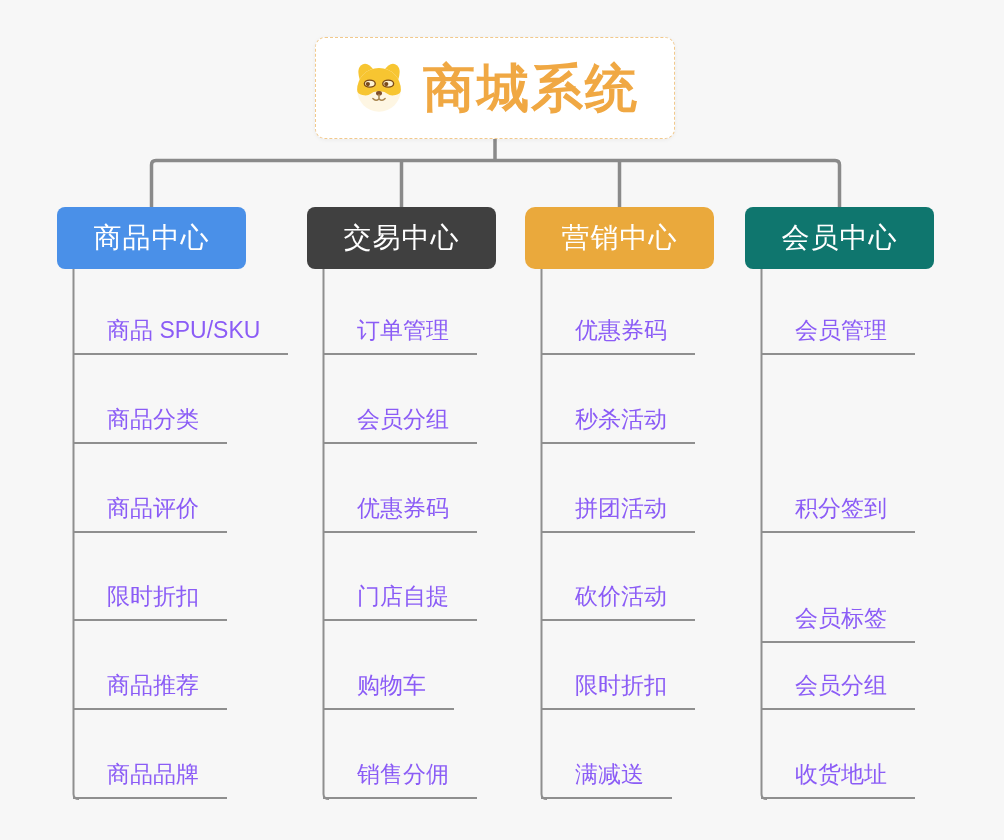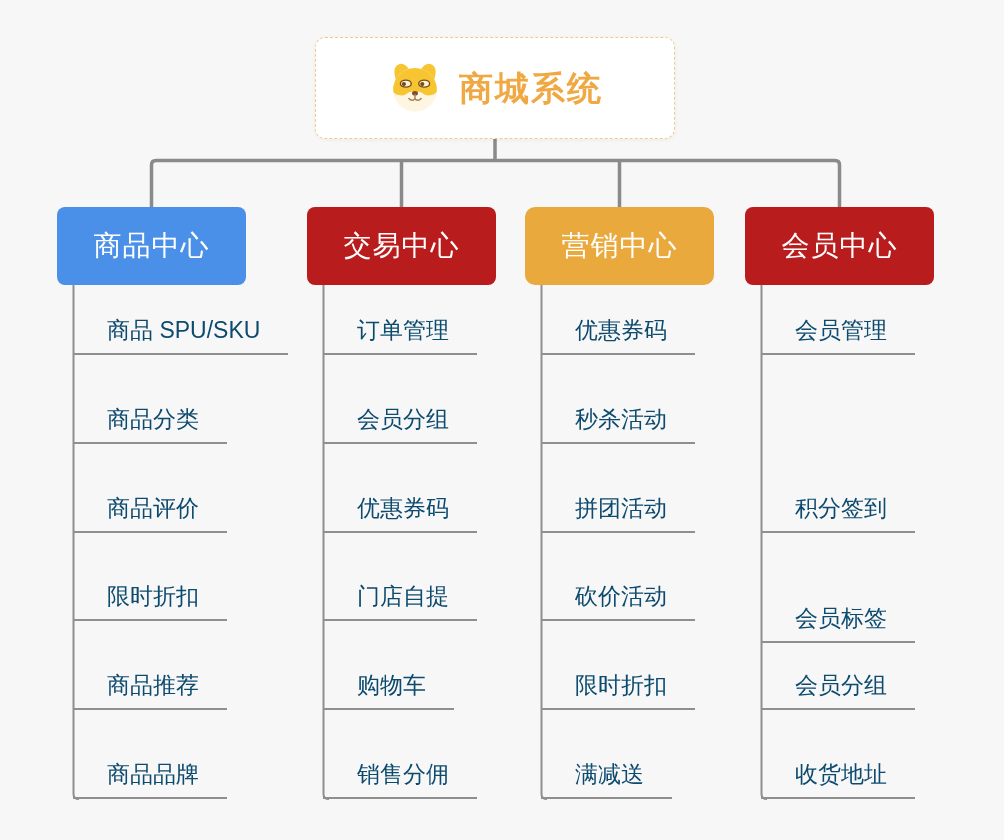--- a/index.html
+++ b/index.html
@@ -29,51 +29,51 @@
     border: 1px dashed #F2C98C;
     border-radius: 10px;
     box-shadow: 0 1px 4px rgba(0,0,0,0.05);
     display: flex;
     align-items: center;
     justify-content: center;
     gap: 16px;
     cursor: pointer;
   }
   .root-title {
-    font-size: 34px;
+    font-size: 52px;
     font-weight: 600;
     letter-spacing: 2px;
     line-height: 1;
     white-space: nowrap;
   }
   .dog-icon { width: 56px; height: 56px; flex: 0 0 auto; }
   .branch-node {
     position: absolute;
     top: 207px;
-    width: 189px; height: 78px;
+    width: 189px; height: 62px;
     border-radius: 8px;
     display: flex;
     align-items: center;
     justify-content: center;
     color: #FFFFFF;
     font-size: 28px;
     letter-spacing: 1px;
     white-space: nowrap;
     cursor: pointer;
     font-family: Liberation Mono, monospace;
   }
   .leaf-node {
     position: absolute;
     height: 40px;
     padding: 0 28px 8px 34px;
     border-bottom: 2px solid #8F8F8F;
     display: flex;
     align-items: center;
     font-size: 23px;
-    color: #0c4a6e;
+    color: #8b5cf6;
     line-height: 1;
     white-space: nowrap;
     cursor: pointer;
   }
 </style>
 </head>
 <body>
 
 <div class="canvas">
 
@@ -104,23 +104,23 @@
       <circle cx="19.3" cy="27.5" r="2.4" fill="#7A4A1A"></circle>
       <ellipse cx="42.5" cy="27" rx="6.2" ry="4" fill="#FDF2D2" stroke="#7A4A1A" stroke-width="1.6"></ellipse>
       <circle cx="40.3" cy="27.5" r="2.4" fill="#7A4A1A"></circle>
       <ellipse cx="32" cy="38" rx="3.4" ry="2.6" fill="#7E4E2E"></ellipse>
       <path d="M32,39.5 V44 M25,44 Q28.5,47.8 32,44.4 Q35.5,47.8 39,44" stroke="#A8854F" stroke-width="1.7" fill="none" stroke-linecap="round"></path>
     </svg>
     <span class="root-title" style="color: rgb(240, 168, 67);">商城系统</span>
   </div>
 
   <div class="branch-node" style="left: 57px; background-color: rgb(74, 144, 232);">商品中心</div>
-  <div class="branch-node" style="left: 307px; background-color: #b91c1c;">交易中心</div>
+  <div class="branch-node" style="left: 307px; background-color: #404040;">交易中心</div>
   <div class="branch-node" style="left: 525px; background-color: rgb(234, 169, 60); border-radius: 10px;">营销中心</div>
-  <div class="branch-node" style="left: 745px; background-color: #b91c1c;">会员中心</div>
+  <div class="branch-node" style="left: 745px; background-color: #0f766e;">会员中心</div>
 
   <div class="leaf-node" style="left:73px;top:315px">商品 SPU/SKU</div>
   <div class="leaf-node" style="left:73px;top:404px">商品分类</div>
   <div class="leaf-node" style="left:73px;top:493px">商品评价</div>
   <div class="leaf-node" style="left:73px;top:581px">限时折扣</div>
   <div class="leaf-node" style="left:73px;top:670px">商品推荐</div>
   <div class="leaf-node" style="left:73px;top:759px">商品品牌</div>
 
   <div class="leaf-node" style="left:323px;top:315px">订单管理</div>
   <div class="leaf-node" style="left:323px;top:404px">会员分组</div>

